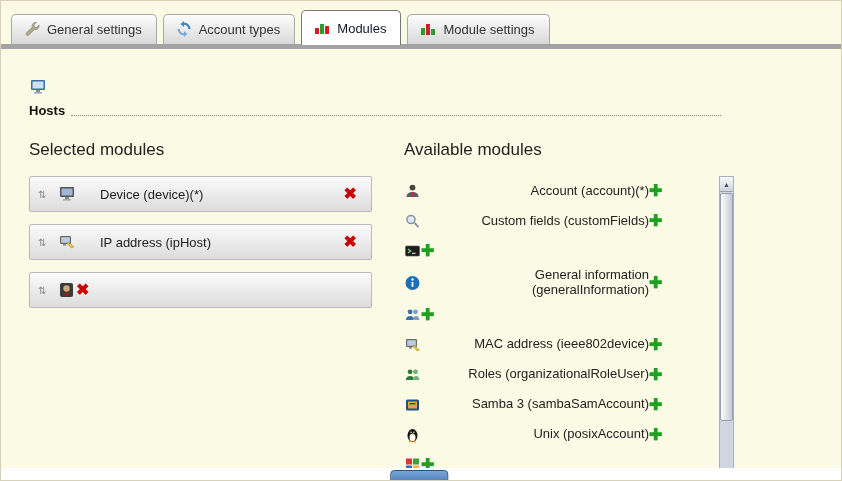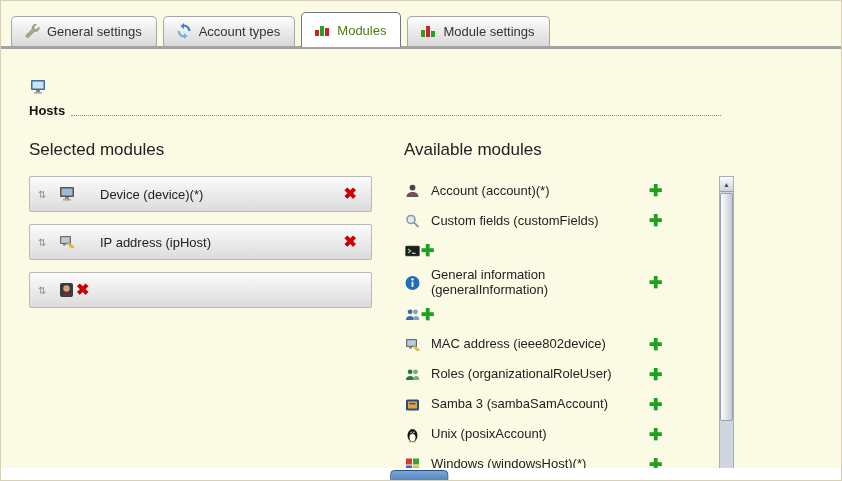--- a/index.html
+++ b/index.html
@@ -3,27 +3,27 @@
 <meta charset="utf-8">
 <style>
   * { margin:0; padding:0; box-sizing:border-box; }
   body { background:#e8e8e8; font-family:"Liberation Sans", sans-serif; }
   .page{ width:842px; height:481px; background:#fff; position:relative; overflow:hidden;
          border:1px solid #d6d0b4; }
   .panel{ position:absolute; left:0; top:0; right:0; height:469px; background:#fbfbe5; }
 
   
   .tabbar{ display:flex; align-items:flex-end; padding:16px 0 0 10px; height:48px;
-           border-bottom:3px solid #a3a3a3; }
+           border-bottom:5px solid #a3a3a3; }
   .tab{ display:inline-flex; align-items:center; gap:7px; padding:6px 14px 7px 12px;
         margin-right:6px; font-size:13px; color:#333; cursor:pointer;
         background:linear-gradient(#fdfdfd,#d9d9d9); border:1px solid #a8a8a8;
         border-bottom:none; border-radius:5px 5px 0 0; }
   .tab.active{ background:#fff; border-color:#777; padding-top:9px; padding-bottom:9px;
-               margin-bottom:-1px; color:#4d7c0f; }
+               margin-bottom:-1px; color:#0f172a; }
   .tab svg{ width:16px; height:16px; flex:0 0 auto; }
 
   
   .hosts-row{ display:flex; align-items:flex-end; margin:30px 120px 0 28px; }
   .hosts-title{ display:flex; align-items:flex-start; gap:8px; font-size:13px; font-weight:bold;
                 color:#111; padding-bottom:2px;flex-direction:column; }
   .hosts-title svg{ width:18px; height:16px; }
   .dots{ flex:1; border-bottom:1px dotted #8a8a8a; margin:0 0 4px 6px; }
 
   
@@ -38,21 +38,21 @@
   .sel-row svg{ width:18px; height:16px; margin-left:6px; }
   .sel-label{ font-size:13px; color:#222; margin-left:24px; flex:1; }
   .x-btn{ color:#cc0000; font-size:16px; font-weight:bold; cursor:pointer; line-height:1;
           text-shadow:0 1px 0 #fff; }
 
   .col-right{ width:330px; position:relative; }
   .avail-wrap{ position:relative; height:312px; overflow:hidden; padding-right:22px; }
   .avail-row{ display:flex; align-items:center; min-height:30px; padding:2px 0; }
   .avail-row svg{ width:17px; height:16px; flex:0 0 auto; }
   .avail-label{ font-size:13px; color:#222; margin-left:10px; flex:1; max-width:218px;
-                line-height:1.15; }
+                line-height:1.15;text-align:right; }
   .plus-btn{ color:#1fa11f; font-size:16px; font-weight:bold; cursor:pointer; line-height:1;
              margin-right:6px; text-shadow:0 1px 0 #dff0df; }
 
   
   .scrollbar{ position:absolute; right:0; top:0; bottom:0; width:15px; background:#cfd6e2;
               border:1px solid #a9b0bd; }
   .sb-up{ height:15px; display:flex; align-items:center; justify-content:center; font-size:7px;
           color:#41506a; background:linear-gradient(#fafafa,#cfd3da); border-bottom:1px solid #98a0ae;
           cursor:pointer; }
   .sb-thumb{ position:absolute; top:16px; left:0; width:13px; height:228px;
@@ -258,21 +258,20 @@
             <span class="plus-btn">✚</span>
           </div>
 
           <div class="avail-row">
             <svg viewBox="0 0 16 16">
                 <rect x="1.5" y="1.5" width="6" height="6" fill="#d33b2e"></rect>
                 <rect x="8.5" y="1.5" width="6" height="6" fill="#3ba13b"></rect>
                 <rect x="1.5" y="8.5" width="6" height="6" fill="#3467c6"></rect>
                 <rect x="8.5" y="8.5" width="6" height="6" fill="#e8b92e"></rect>
               </svg>
-            <span class="avail-label">Windows (windowsHost)(*)</span>
             <span class="plus-btn">✚</span>
           </div>
 
           <div class="scrollbar">
             <div class="sb-up">▲</div>
             <div class="sb-thumb"></div>
             <div class="sb-down">▼</div>
           </div>
         </div>
       </div>

